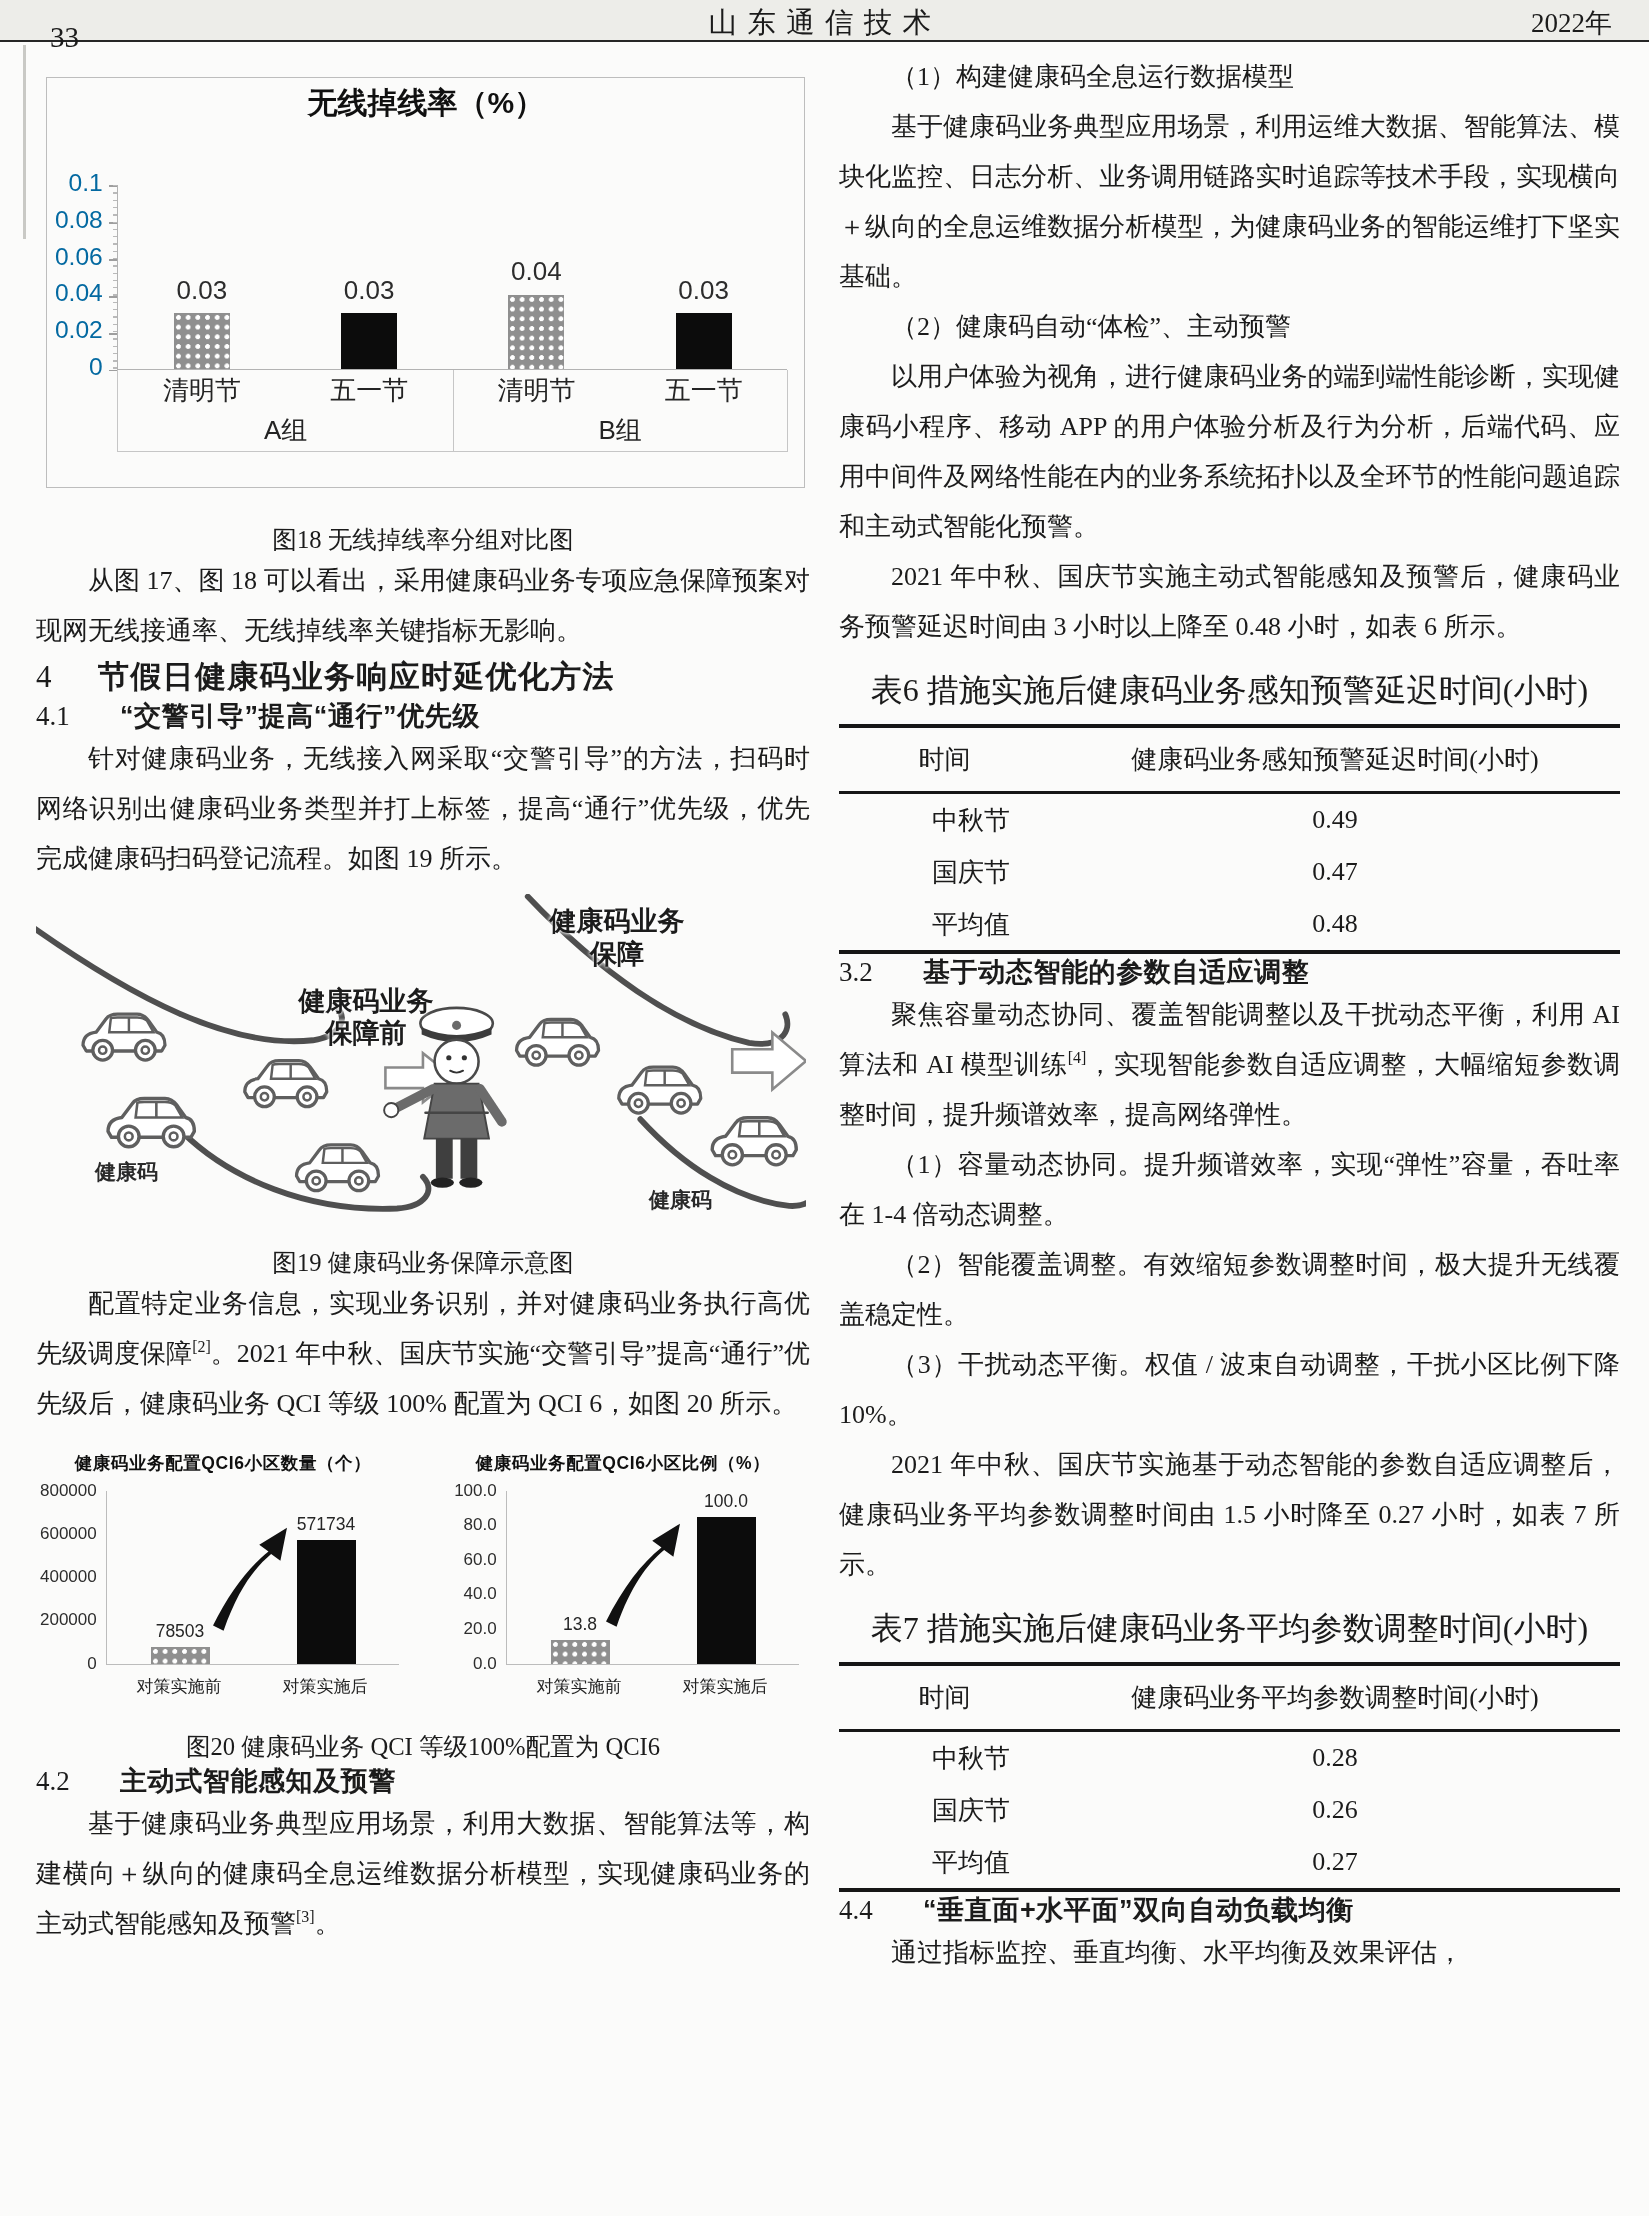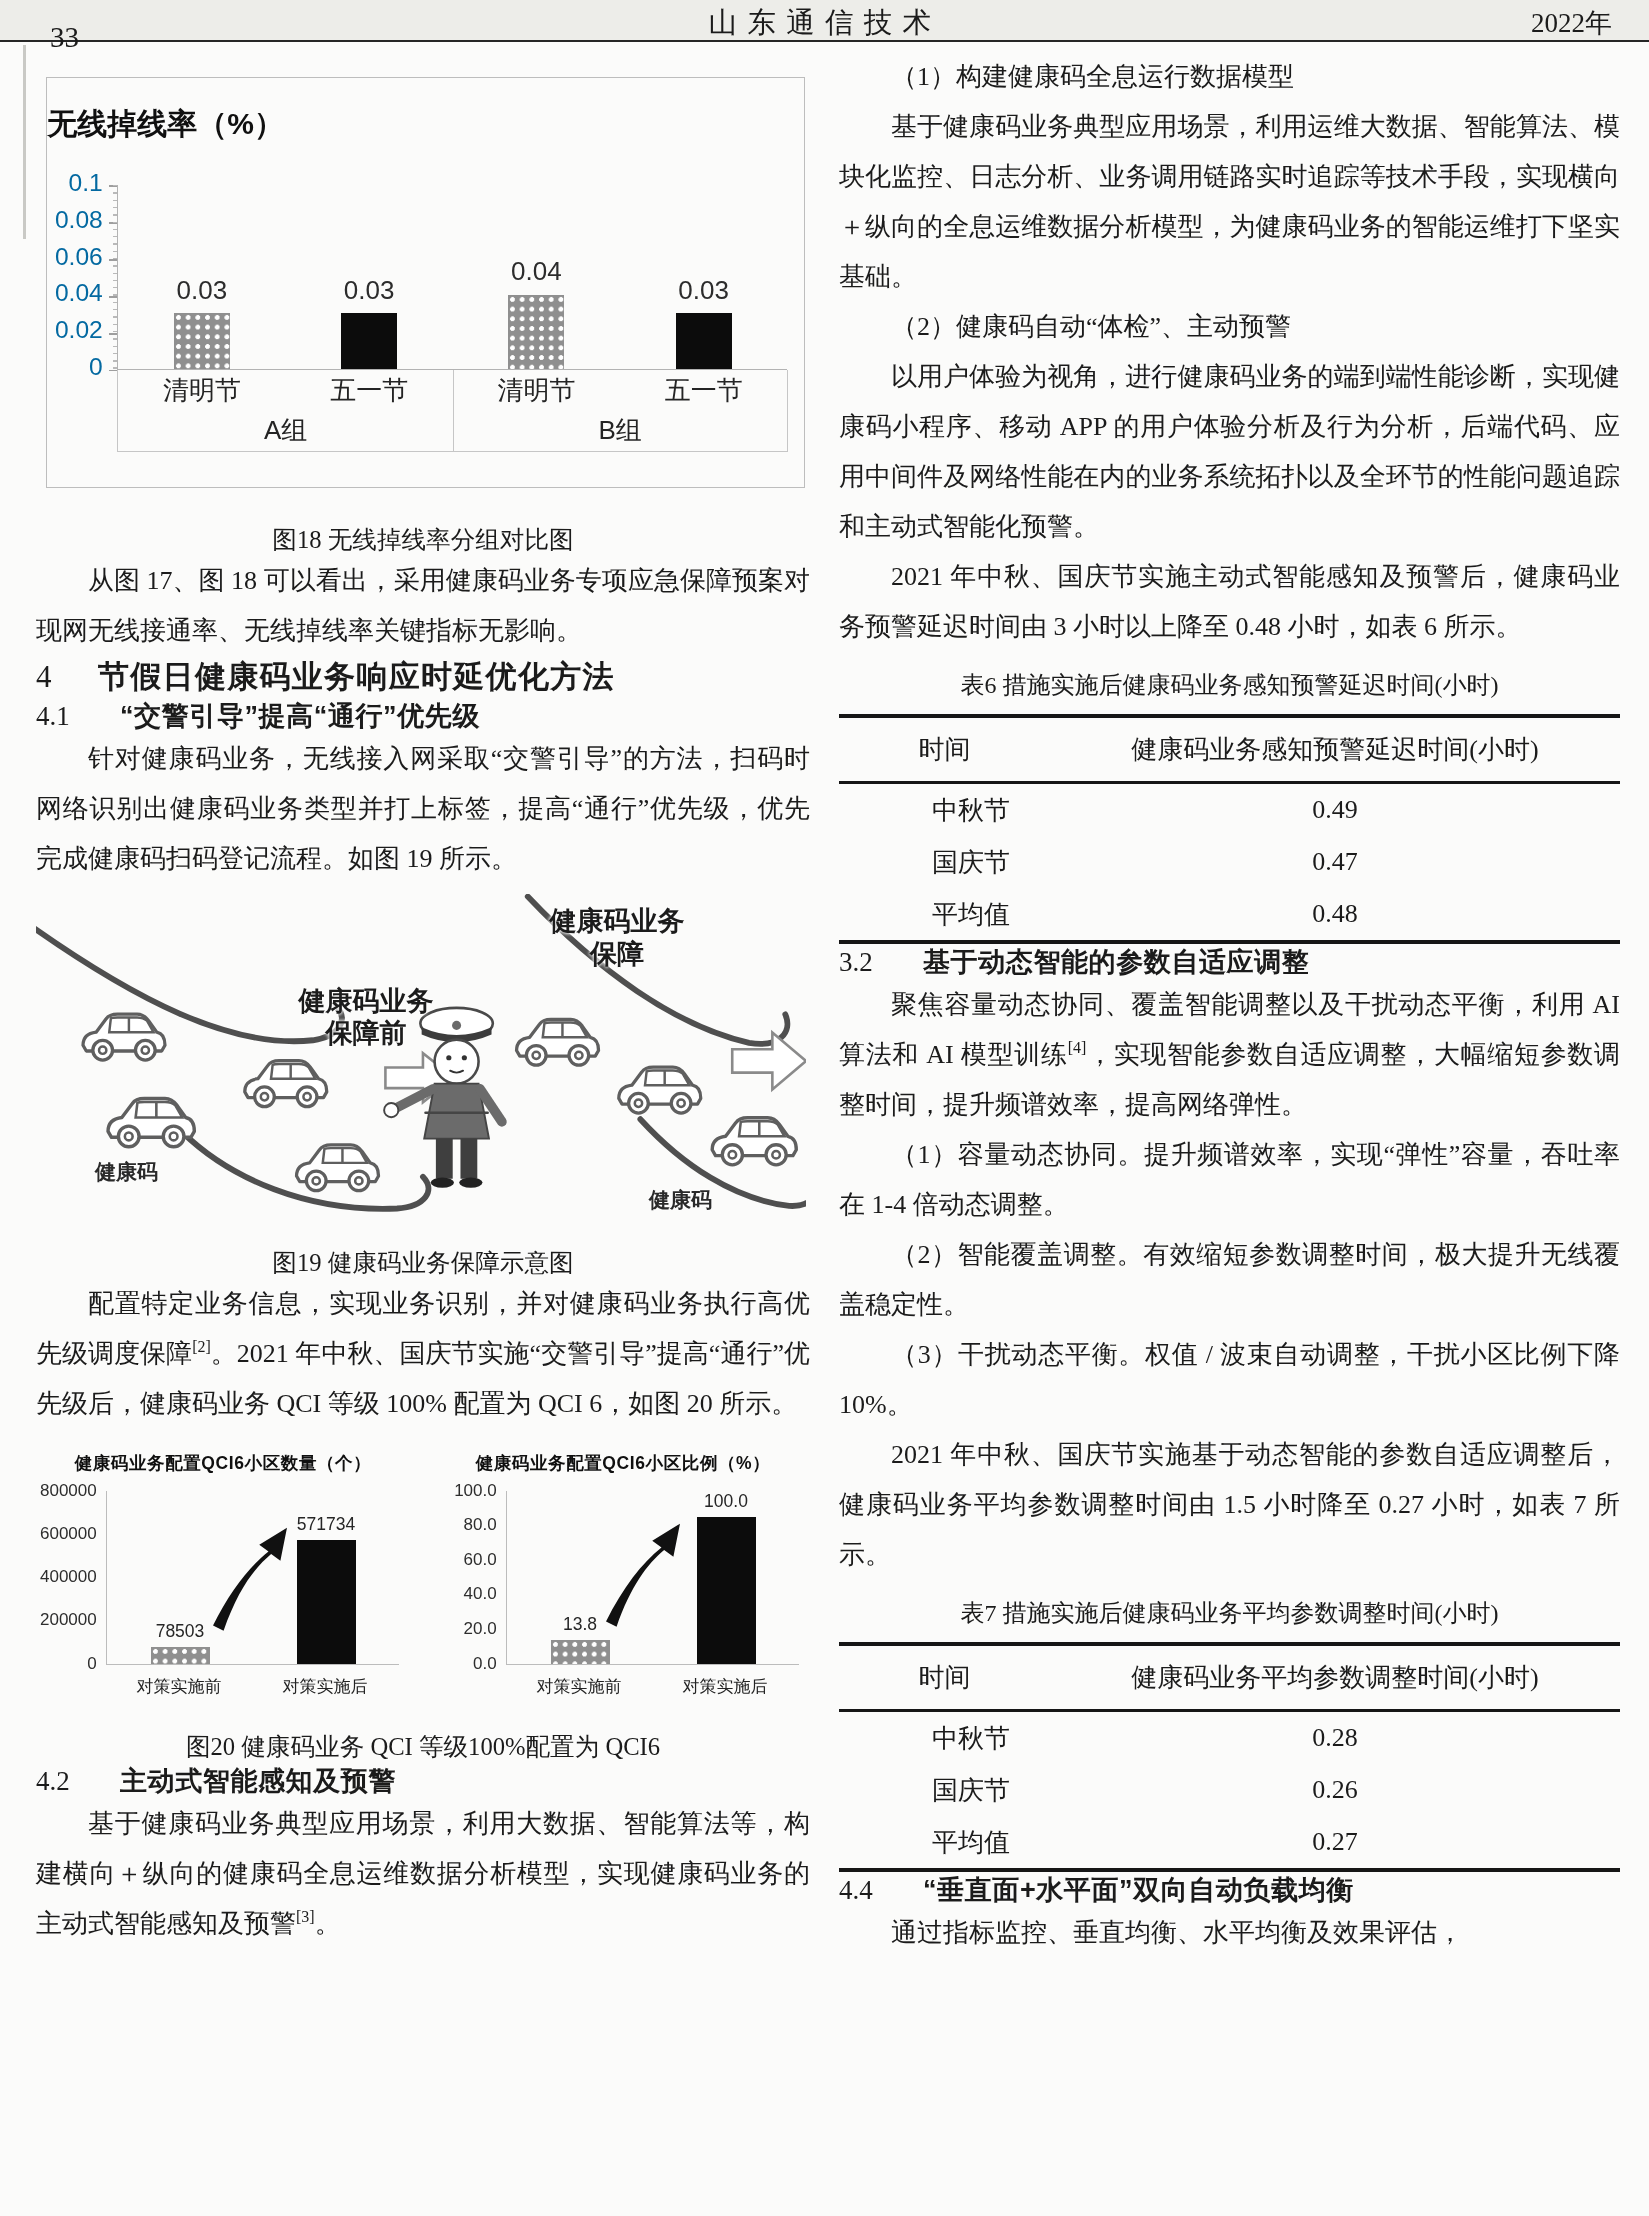--- a/index.html
+++ b/index.html
@@ -33,21 +33,21 @@
   h2.sec .sec-title{font-size:31px;letter-spacing:1.3px}
   h3.sec .sec-num{font-size:27px;min-width:84px}
   h3.sec .sec-title{font-size:27px;letter-spacing:0.6px}
 
   .mt12{margin-top:7.8px}.mt16{margin-top:10.3px}.mt20{margin-top:13px}.mt24{margin-top:15.5px}
   .mt28{margin-top:18px}.mt44{margin-top:28.5px}.mt50{margin-top:32px}
   .mt56{margin-top:36px}.mt60{margin-top:39px}
 
   
   .chart18{margin:24.6px 0 0 10.3px;width:757px;height:409px;border:1.3px solid #bdbdbd;position:relative}
-  .chart18 .ctitle{position:absolute;top:26px;left:0;width:100%;text-align:left;
+  .chart18 .ctitle{position:absolute;top:5px;left:0;width:100%;text-align:center;
     font-family:"Liberation Sans","DejaVu Sans",sans-serif;font-weight:bold;font-size:30px;color:#101010}
   .plot{position:absolute;left:70px;top:107px;width:669px;height:184px;
     border-left:1.9px solid #b3b3b3;border-bottom:1.9px solid #b3b3b3}
   .plot .tickbar-major{position:absolute;left:-9px;top:0;width:7.8px;height:186px;
     background:repeating-linear-gradient(to bottom,#9e9e9e 0 1.9px,transparent 1.9px 37px)}
   .plot .tickbar-minor{position:absolute;left:-5.2px;top:0;width:3.9px;height:186px;
     background:repeating-linear-gradient(to bottom,#b9b9b9 0 1.3px,transparent 1.3px 7.3px)}
   .ytick{position:absolute;right:calc(100% + 15.5px);font-family:"Liberation Sans","DejaVu Sans",sans-serif;
     font-size:24.6px;color:#0369a1;white-space:nowrap}
   .y0{top:-15.5px}.y1{top:calc(20% - 15.5px)}.y2{top:calc(40% - 15.5px)}
@@ -93,21 +93,21 @@
   .mbars{position:absolute;left:0;top:0;width:100%;height:100%;display:flex;justify-content:space-around}
   .mcol{display:flex;flex-direction:column;justify-content:flex-end;align-items:center}
   .mval{font-family:"Liberation Sans","DejaVu Sans",sans-serif;font-size:17.5px;color:#262626;margin-bottom:5.2px}
   .mbar{width:59px}
   .arrow-up{position:absolute;left:103px;top:34px;width:80px;height:109px}
   .mini:last-child .arrow-up{left:96px;top:30px}
   .mxlab{display:flex;justify-content:space-around;margin-left:70px;width:292px;margin-top:10.3px}
   .mxlab span{font-family:"Liberation Sans","DejaVu Sans",sans-serif;font-size:17px;color:#242424}
 
   
-  .tbl-cap{text-align:center;font-size:24px;margin:18px 0 14.2px;line-height:1.25}
+  .tbl-cap{text-align:center;font-size:32px;margin:18px 0 14.2px;line-height:1.25}
   table.data{width:100%;border-collapse:collapse;
     border-top:4.5px solid #161616;border-bottom:4.5px solid #161616;font-size:26px}
   table.data thead th{font-weight:normal;height:63px;border-bottom:3.2px solid #161616;
     text-align:center;padding:0}
   table.data thead th:first-child{width:27%}
   table.data tbody td{height:52px;padding:0}
   table.data tbody td:first-child{text-align:center;padding-left:53px}
   table.data tbody td:last-child{text-align:center}
 </style>
 </head>

